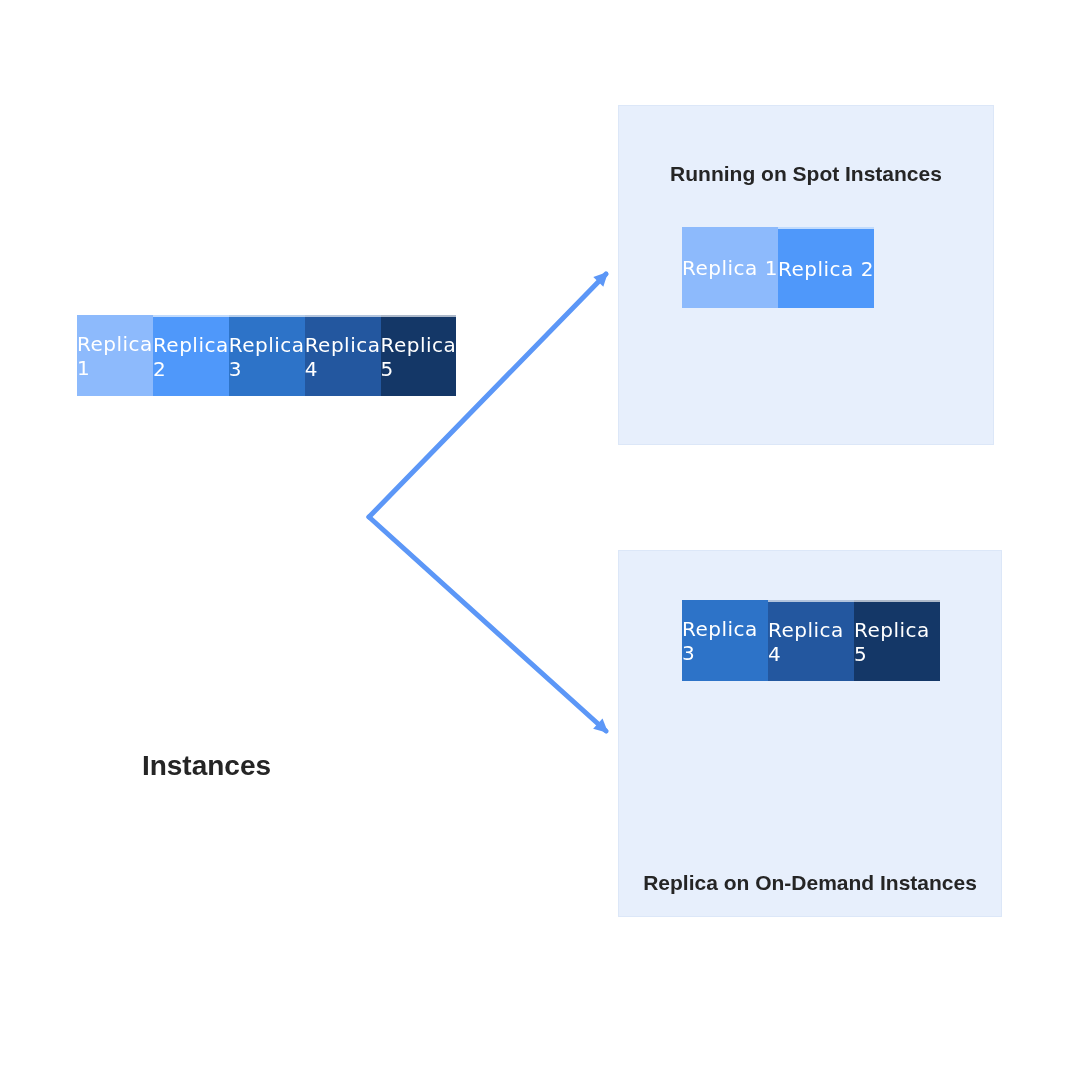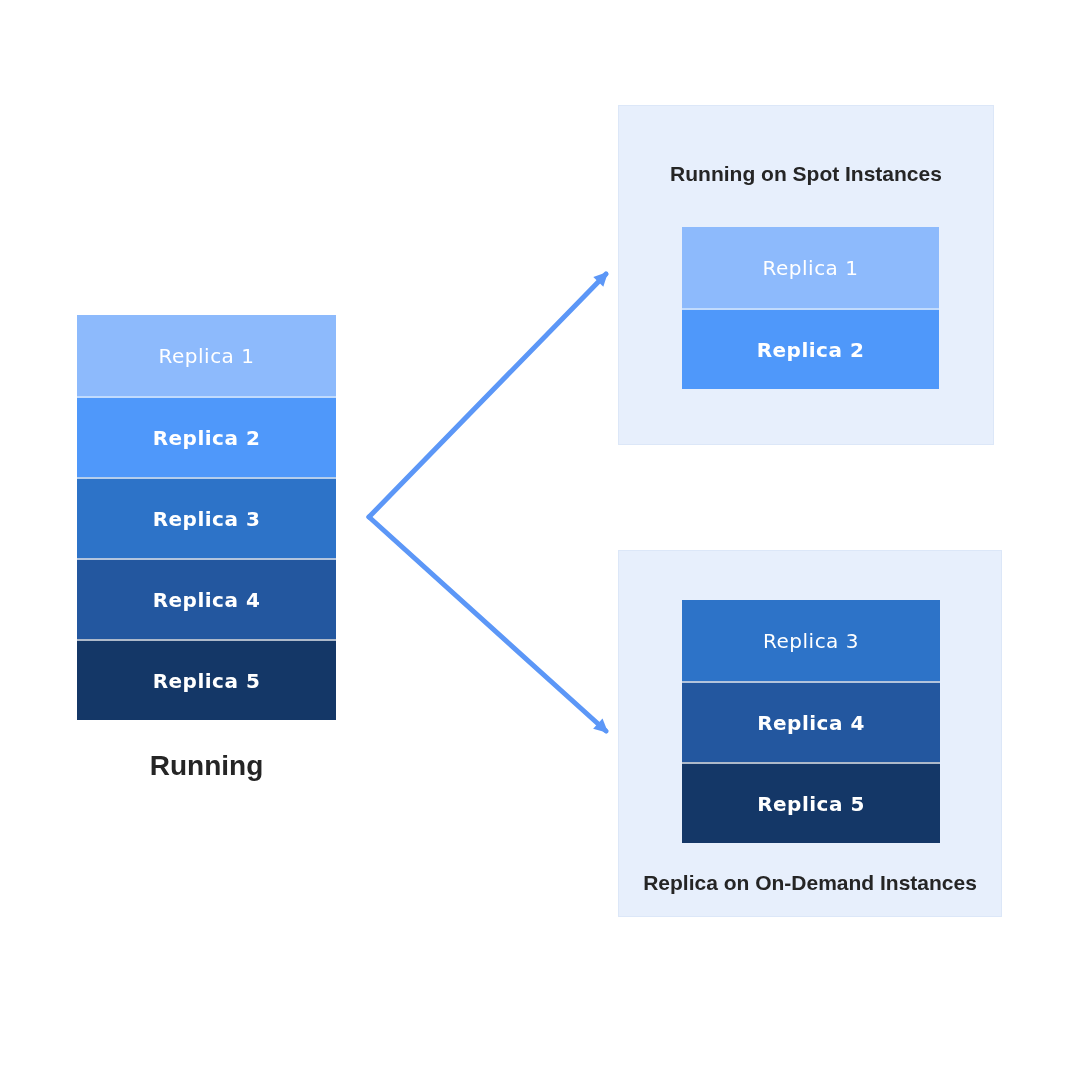--- a/index.html
+++ b/index.html
@@ -25,37 +25,36 @@
   .arrows {
     position: absolute;
     left: 0; top: 0;
     width: 1080px; height: 1080px;
     pointer-events: none;
   }
 
   .stack {
     position: absolute;
     display: flex;
-    flex-direction: column;
+    flex-direction: row;
   }
 
   .replica-row {
     height: 81px;
     display: flex;
     align-items: center;
     justify-content: center;
     color: var(--replica-text);
     font-family: "DejaVu Sans", sans-serif;
     font-size: 20px;
     font-weight: 400;
     letter-spacing: 0.5px;
   }
   .replica-row + .replica-row {
     border-top: 2px solid var(--row-sep);
-    font-weight: bold;
   }
 
   .workload-stack {
     left: 77px; top: 315px;
     width: 259px;
   }
 
   .workload-label {
     position: absolute;
     left: 77px; top: 750px;
@@ -130,21 +129,21 @@
   </svg>
 
   <div class="stack workload-stack" id="workload-stack">
       <div class="replica-row" style="background: rgb(141, 186, 252);">Replica 1</div>
       <div class="replica-row" style="background: rgb(79, 152, 250);">Replica 2</div>
       <div class="replica-row" style="background: rgb(45, 115, 200);">Replica 3</div>
       <div class="replica-row" style="background: rgb(35, 87, 159);">Replica 4</div>
       <div class="replica-row" style="background: rgb(20, 55, 103);">Replica 5</div>
     </div>
 
-  <div class="workload-label">Running</div>
+  <div class="workload-label">Instances</div>
 
   <section class="group-box spot-box">
     <h2 class="spot-title">Running on Spot Instances</h2>
     <div class="stack spot-stack" id="spot-stack">
         <div class="replica-row" style="background: rgb(141, 186, 252);">Replica 1</div>
         <div class="replica-row" style="background: rgb(79, 152, 250);">Replica 2</div>
       </div>
   </section>
 
   <section class="group-box ondemand-box">

